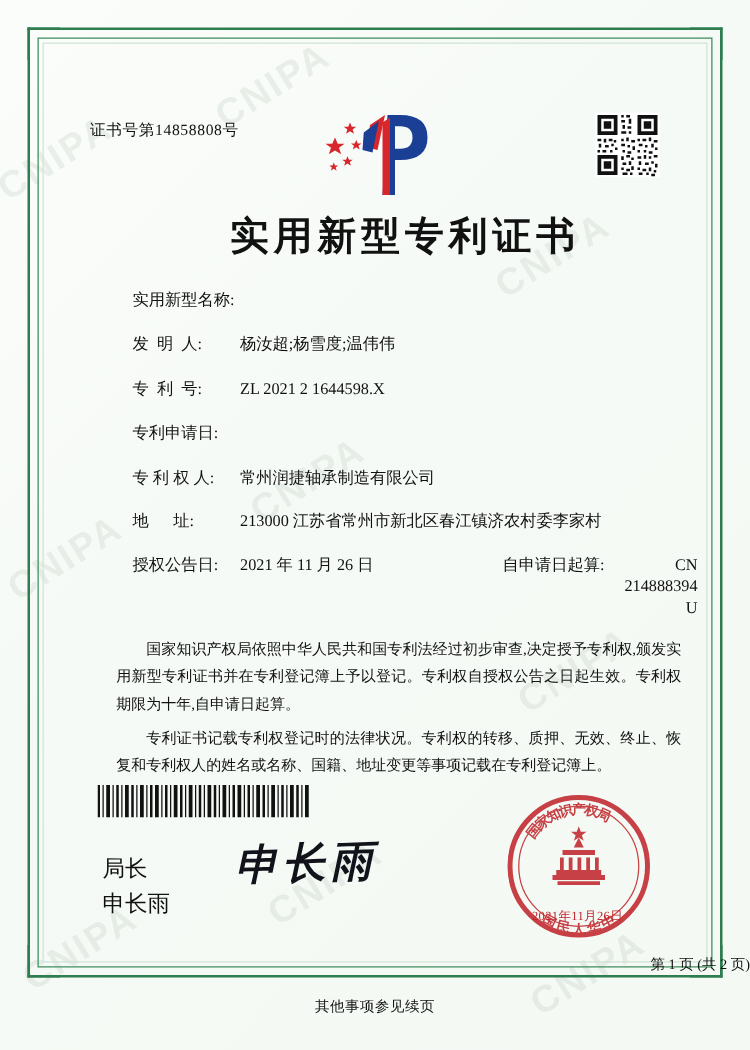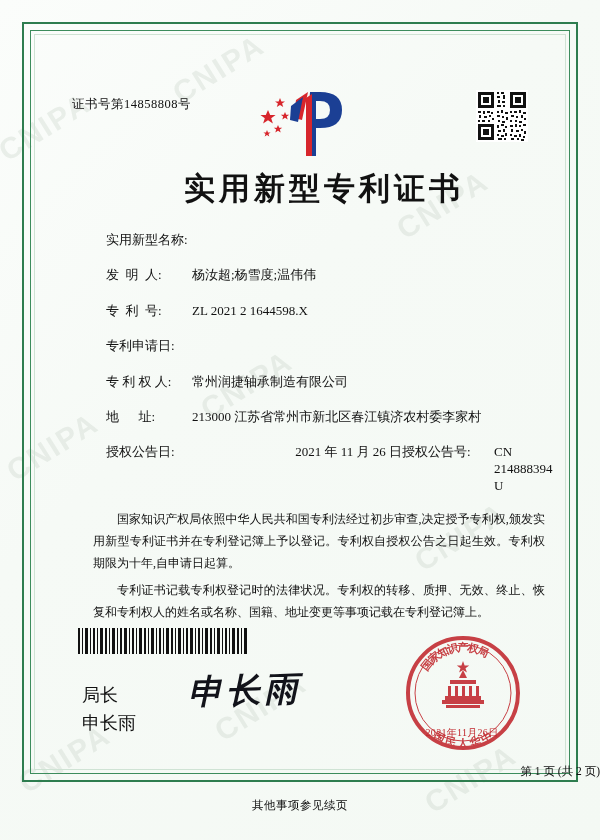--- a/index.html
+++ b/index.html
@@ -126,28 +126,28 @@
     width: 86px;
     flex: 0 0 86px;
     white-space: pre;
   }
   .field-value {
     flex: 1 1 auto;
     white-space: pre-wrap;
   }
   .field-row.split .field-value {
     flex: 0 0 210px;
-    text-align: right;
   }
   .field-label2 {
     flex: 0 0 92px;
     white-space: pre;
   }
   .field-value2 {
     flex: 1 1 auto;
+    text-align: right;
   }
 
   .paragraphs {
     position: absolute;
     left: 74px; top: 508px;
     width: 452px;
     font-size: 12px;
     line-height: 1.85;
     text-align: justify;
     color: #111;
@@ -357,21 +357,21 @@
       <span class="field-label">专 利 权 人:</span>
       <span class="field-value">常州润捷轴承制造有限公司</span>
     </div>
     <div class="field-row">
       <span class="field-label">地      址:</span>
       <span class="field-value">213000 江苏省常州市新北区春江镇济农村委李家村</span>
     </div>
     <div class="field-row split">
       <span class="field-label">授权公告日:</span>
       <span class="field-value">2021 年 11 月 26 日</span>
-      <span class="field-label2">授权公告号:</span>
+      <span class="field-label2">自申请日起算:</span>
       <span class="field-value2">CN 214888394 U</span>
     </div>
   </div>
 
   <div class="paragraphs">
     <p>国家知识产权局依照中华人民共和国专利法经过初步审查,决定授予专利权,颁发实用新型专利证书并在专利登记簿上予以登记。专利权自授权公告之日起生效。专利权期限为十年,自申请日起算。</p>
     <p>专利证书记载专利权登记时的法律状况。专利权的转移、质押、无效、终止、恢复和专利权人的姓名或名称、国籍、地址变更等事项记载在专利登记簿上。</p>
   </div>
 
   <div class="barcode">

